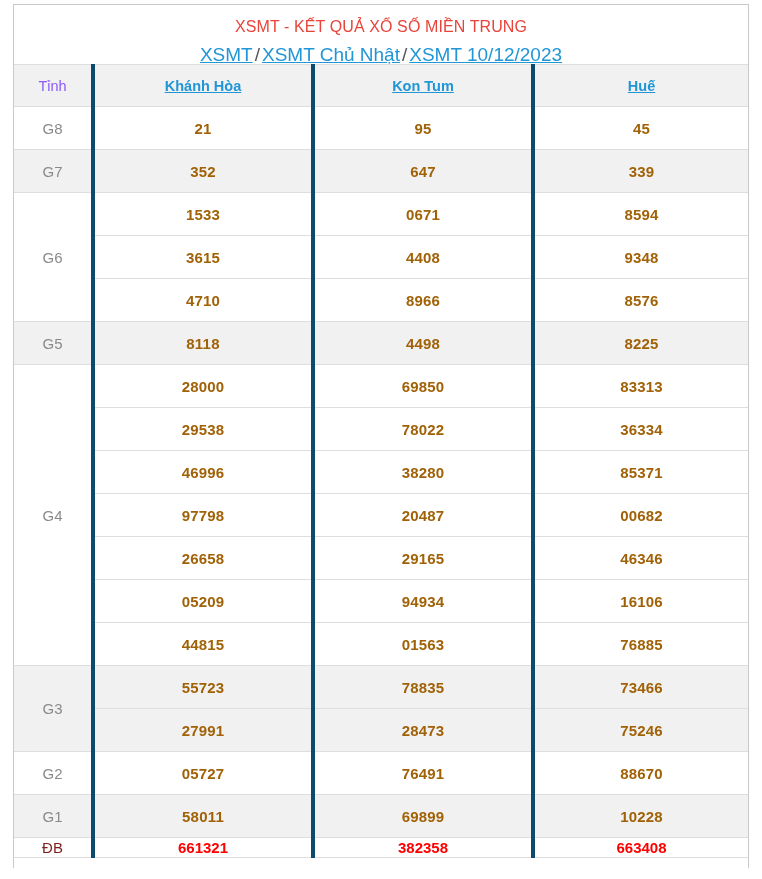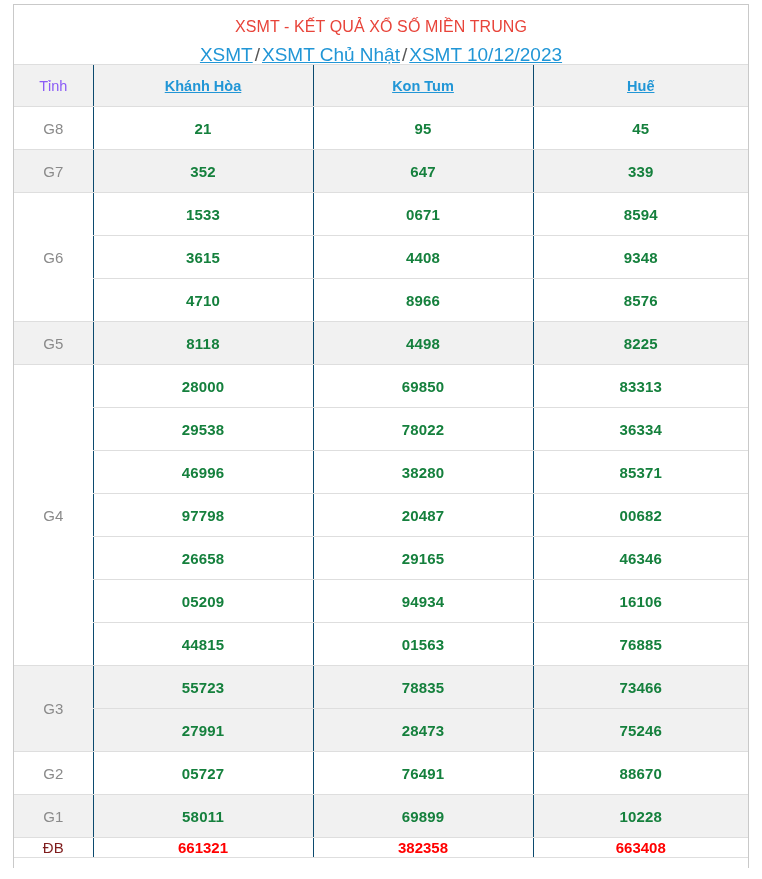--- a/index.html
+++ b/index.html
@@ -69,21 +69,21 @@
   table.results td {
     border: 1px solid #dedede;
     border-left: none;
     border-right: none;
     text-align: center;
     vertical-align: middle;
     font-size: 15px;
   }
   table.results th.vline,
   table.results td.vline {
-    border-left: 1px solid #0c4a6e;
+    border-left: 4px solid #0c4a6e;
   }
   thead th {
     background: #f1f1f1;
     height: 39px;
     font-weight: 400;
     border-top: none;
   }
   thead th.label-head {
     color: #8b5cf6;
     font-size: 14.5px;
@@ -94,21 +94,21 @@
     font-size: 14.5px;
     font-weight: 700;
   }
   td.grp-label {
     color: #8a8a8a;
     font-size: 14.5px;
     font-weight: 400;
   }
   td.num {
     font-weight: 700;
-    color: #15803d;
+    color: #a16207;
     height: 40px;
     font-size: 15.5px;
     letter-spacing: 0.2px;
   }
   tr.shade td { background: #f1f1f1; }
   tr.plain td { background: #ffffff; }
 
   td.db-label { color: #7f1d1d; font-weight: 400; font-size: 14.5px; }
   td.db-num   { color: #ff0000; font-weight: 700; font-size: 16.5px; }
 

